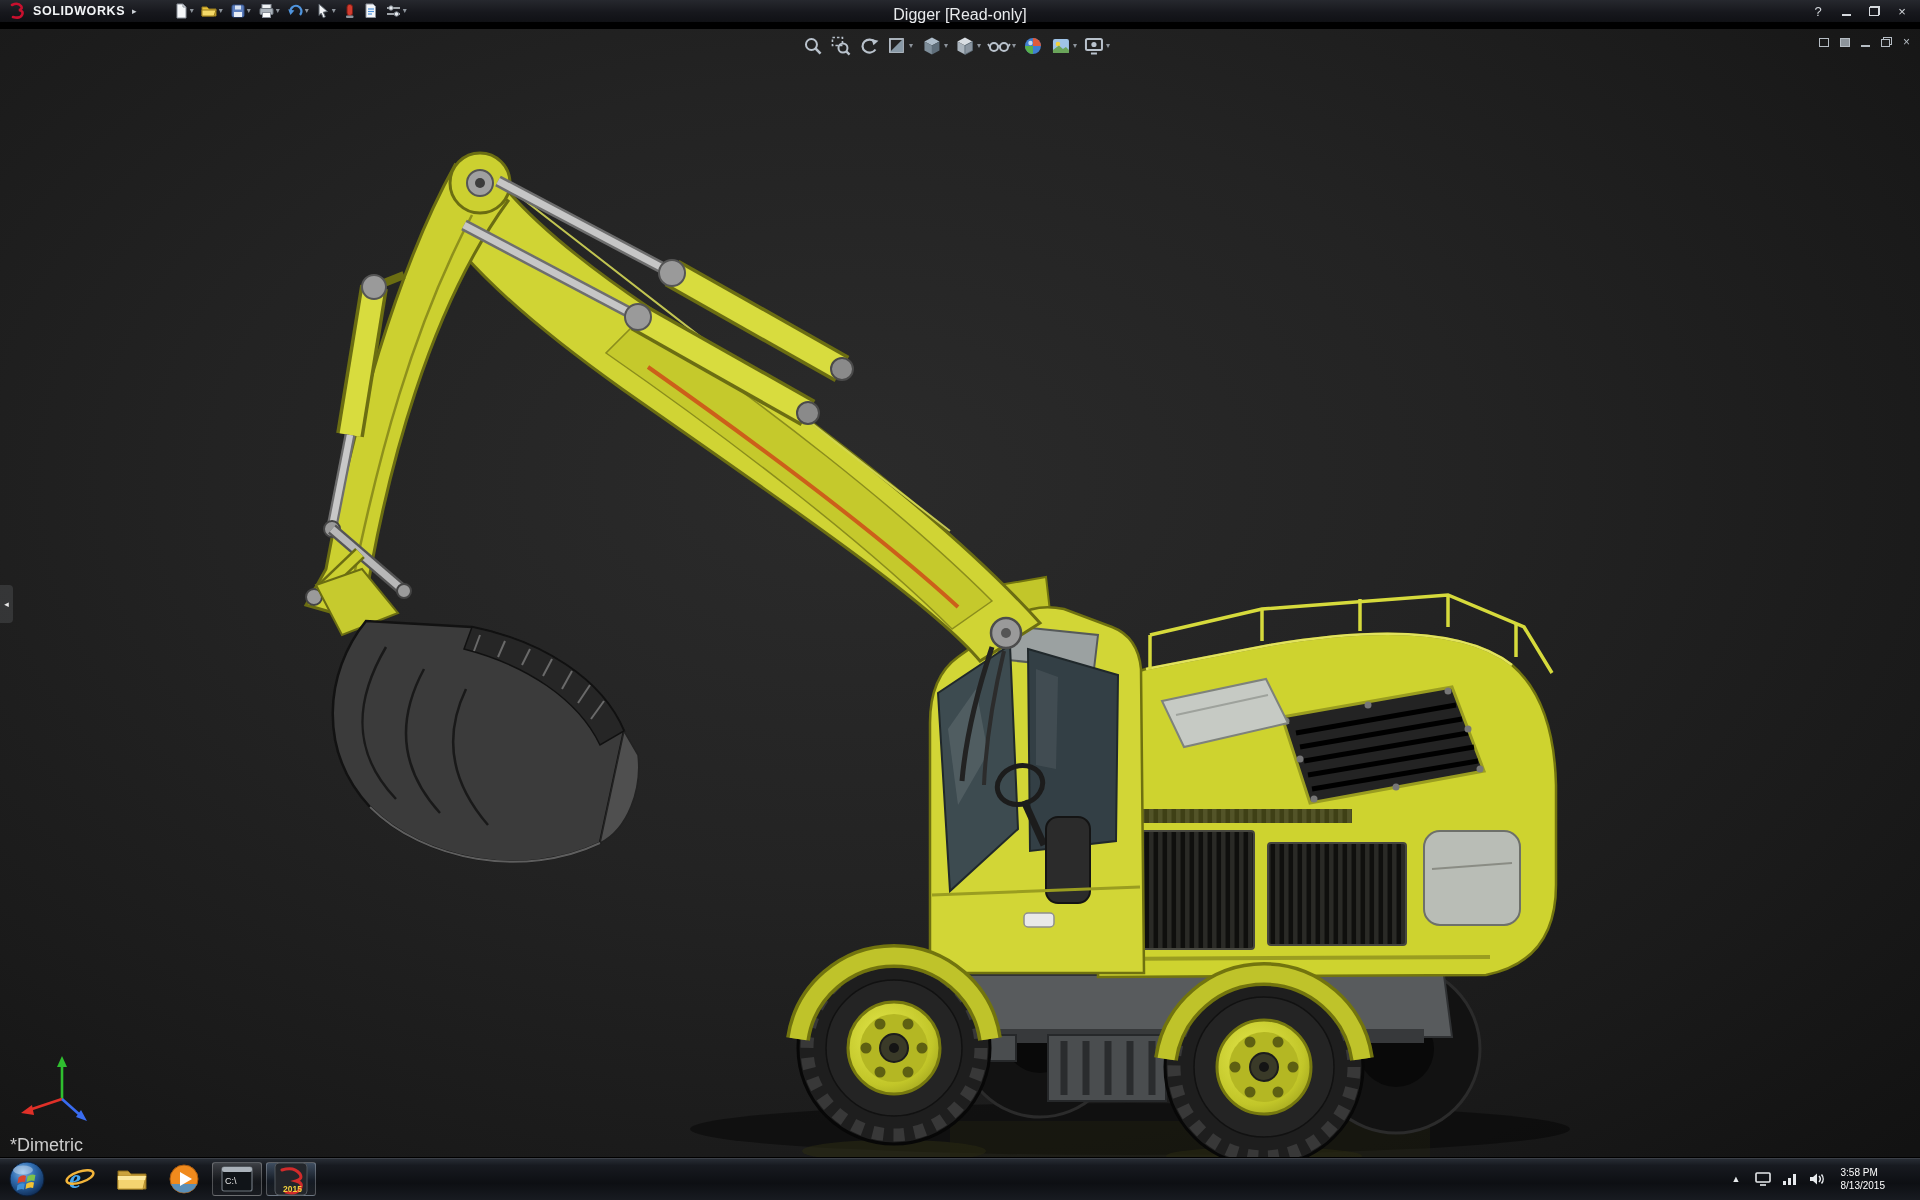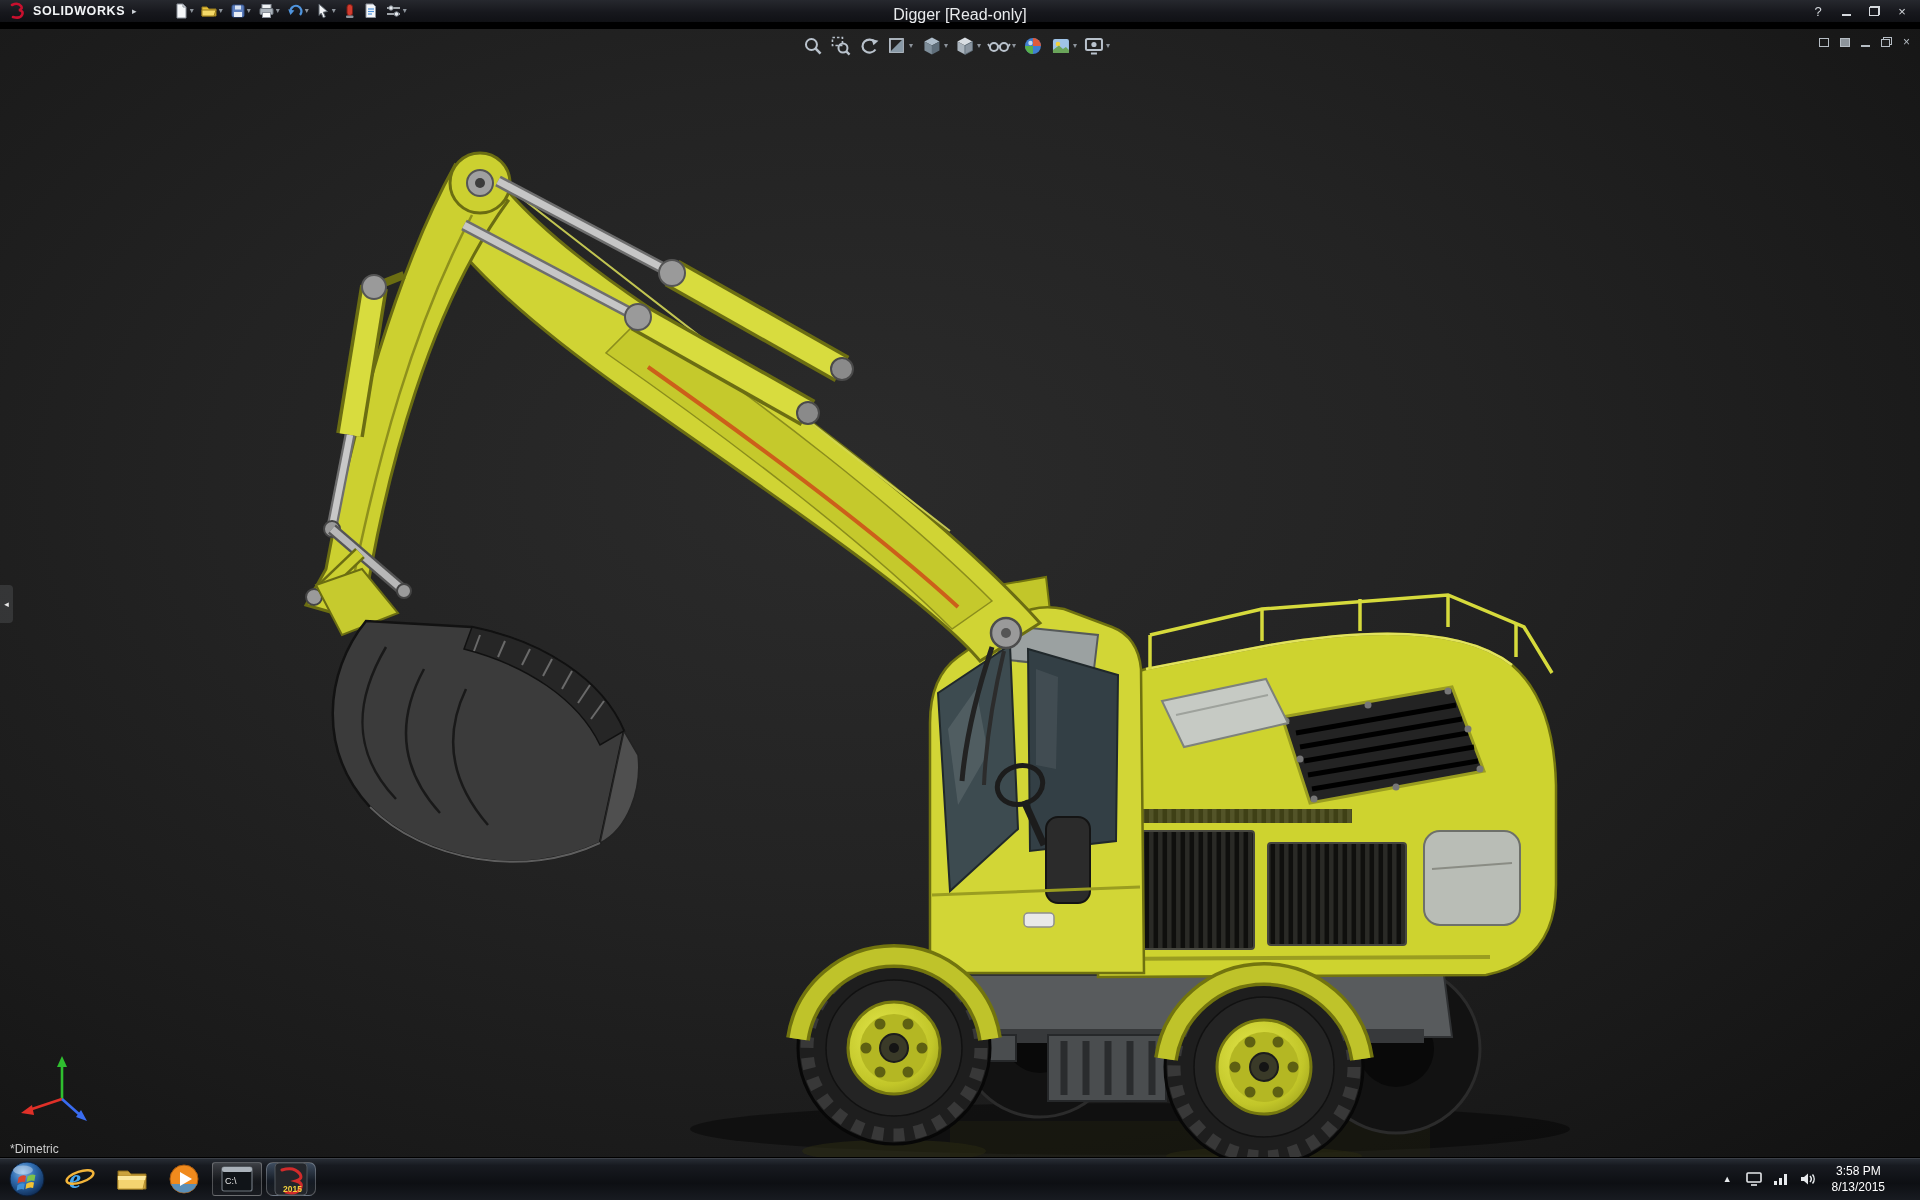--- a/index.html
+++ b/index.html
@@ -51,21 +51,21 @@
 
   .docwin-controls{ position:absolute; top:5px; right:10px; display:flex; align-items:center; gap:11px; }
   .doc-btn{ display:flex; align-items:center; justify-content:center; color:#b6bdc4; font-size:12px; height:16px; }
   .d-sq{ width:10px; height:9px; border:1.5px solid #b6bdc4; }
   .d-sq.fill{ background:#8d949b; }
   .d-min{ width:9px; height:2px; background:#b6bdc4; margin-top:7px; }
   .d-restore{ position:relative; width:11px; height:10px; }
   .d-restore::before{ content:""; position:absolute; right:0; top:0; width:7px; height:6px; border:1.5px solid #b6bdc4; }
   .d-restore::after{ content:""; position:absolute; left:0; bottom:0; width:7px; height:6px; border:1.5px solid #b6bdc4; background:#1d1d1d; }
 
-  .orientation-label{ position:absolute; left:10px; bottom:1px; color:#cccccc; font-size:12px; }
+  .orientation-label{ position:absolute; left:10px; bottom:1px; color:#cccccc; font-size:18px; }
   .triad{ position:absolute; left:20px; bottom:24px; }
   .panel-tab{
     position:absolute; left:0; top:556px; width:13px; height:38px;
     background:rgba(190,196,202,.14); border-radius:0 4px 4px 0;
     display:flex; align-items:center; justify-content:center; color:#e9e9e9; font-size:9px;
   }
 
   
   .taskbar{
     position:absolute; bottom:0; left:0; right:0; height:43px; z-index:30;
@@ -74,25 +74,24 @@
     display:flex; align-items:stretch;
   }
   .start-orb{ width:54px; display:flex; align-items:center; justify-content:center; }
   .task-item{ width:52px; display:flex; align-items:center; justify-content:center; }
   .task-item.open{
     background:linear-gradient(rgba(255,255,255,.16), rgba(255,255,255,.04) 50%, rgba(255,255,255,.02));
     border:1px solid rgba(255,255,255,.25); border-radius:3px; margin:4px 2px; width:50px;
   }
   .task-item.active{
     background:linear-gradient(rgba(150,190,235,.30), rgba(70,105,150,.14) 55%, rgba(255,255,255,.04));
-    border-radius:7px;
   }
   .tray{ margin-left:auto; display:flex; align-items:center; gap:11px; padding-right:2px; }
   .tray-caret{ color:#e8ebee; font-size:9px; padding:3px; }
-  .clock{ text-align:center; color:#ffffff; font-size:12px; line-height:1.35; padding:0 9px 0 4px; }
+  .clock{ color:#ffffff; font-size:10px; line-height:1.35; padding:0 9px 0 4px; }
   .show-desktop{ width:13px; border-left:1px solid rgba(255,255,255,.4); background:rgba(255,255,255,.05); }
 </style>
 </head>
 <body>
 
 <div class="titlebar">
   <div class="brand">
     <svg width="20" height="18" viewBox="0 0 20 18">
       <path d="M4 3 q6 -3 9 1 q2 3 -2 4 q5 1 3 5 q-2 4 -9 2" fill="none" stroke="#c8102e" stroke-width="2.6" stroke-linecap="round"></path>
     </svg>

